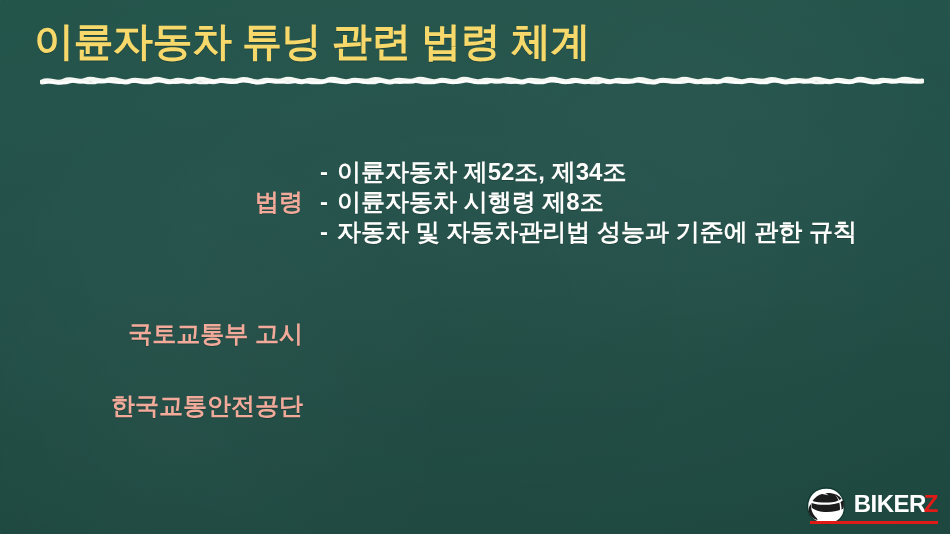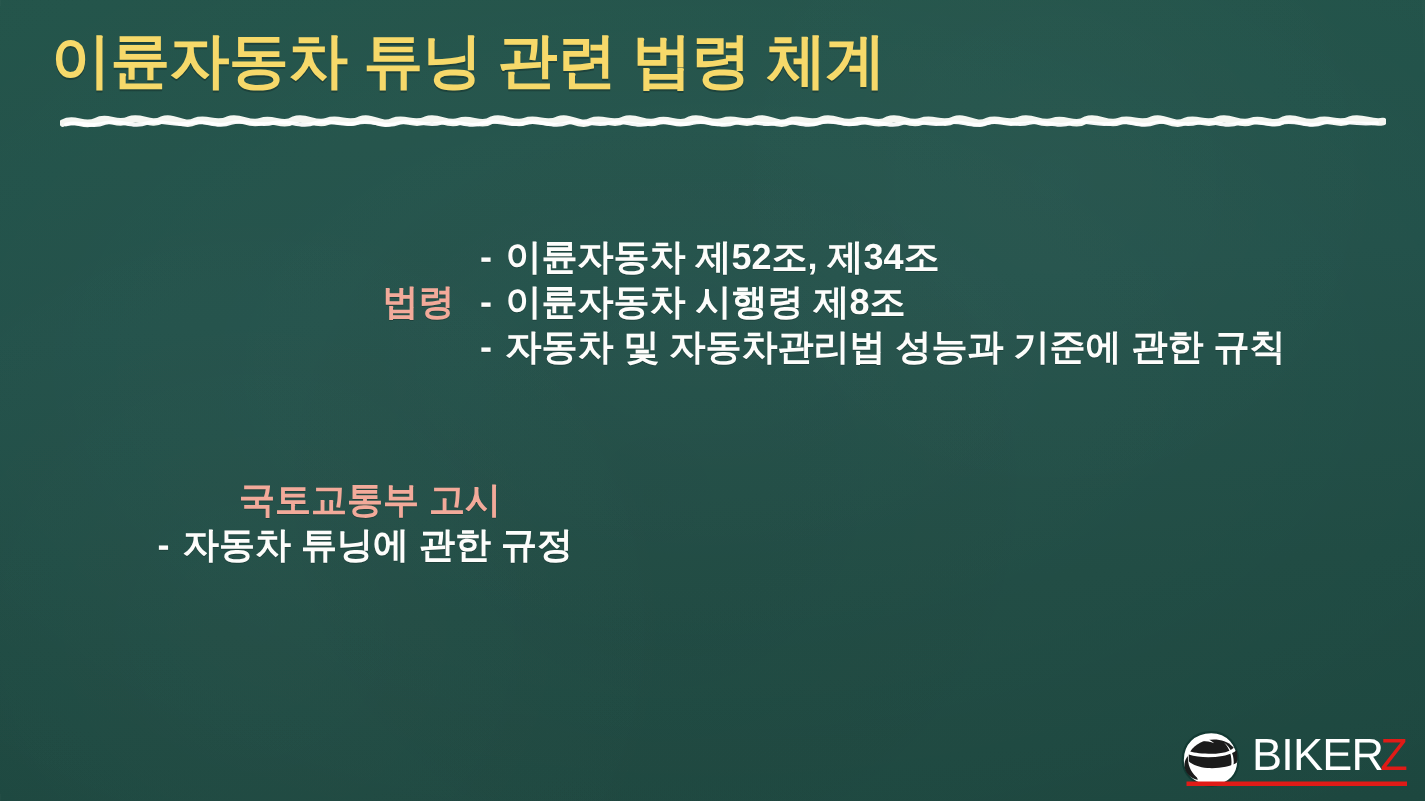--- a/index.html
+++ b/index.html
@@ -91,21 +91,21 @@
 
   
   .logo {
     position:absolute; right:12px; bottom:8px;
     display:flex; align-items:center; gap:6px;
     z-index:6;
   }
   .logo-helmet { width:44px; height:40px; display:block; }
   .logo-word { position:relative; padding-bottom:5px; }
   .logo-text {
-    font-size:30px; font-weight:normal; letter-spacing:-0.5px;
+    font-size:24px; font-weight:bold; letter-spacing:-0.5px;
     line-height:30px; display:block;
   }
   .logo-text .w { color:#ffffff; }
   .logo-text .z { color:#e01b17; margin-left:-2px; }
   .logo-bar {
     position:absolute; left:-44px; right:0; bottom:0;
     height:3px; background:#e01b17;
   }
 </style>
 </head>
@@ -150,26 +150,24 @@
       <div class="row-label">법령</div>
       <div class="row-items">
         <div class="row-item"><span class="dash">-</span><span>이륜자동차 제52조, 제34조</span></div>
         <div class="row-item"><span class="dash">-</span><span>이륜자동차 시행령 제8조</span></div>
         <div class="row-item"><span class="dash">-</span><span>자동차 및 자동차관리법 성능과 기준에 관한 규칙</span></div>
       </div>
     </div>
 
     <div class="row" id="row-1">
       <div class="row-label">국토교통부 고시</div>
-      <div class="row-items">
-        <div class="row-item"><span class="dash">-</span><span>자동차 튜닝에 관한 규정</span></div>
-      </div>
     </div>
 
     <div class="row" id="row-2">
+      <div class="row-label">한국교통안전공단</div>
     </div>
 
   </div>
 
   <div class="logo">
     <svg class="logo-helmet" viewBox="0 0 88 80">
       <path d="M45,4 C22,4 7,20 7,41 C7,56 16,68 30,73 C36,75 44,76 52,75
                C68,73 81,62 81,43 C81,21 67,4 45,4 Z" fill="#ffffff" stroke="#123a33" stroke-width="3"></path>
       <path d="M17,30 C24,19 37,13 52,14 C62,15 70,19 75,25
                C70,30 60,33 46,33 C33,33 23,32 17,30 Z" fill="#1b1b1b"></path>

